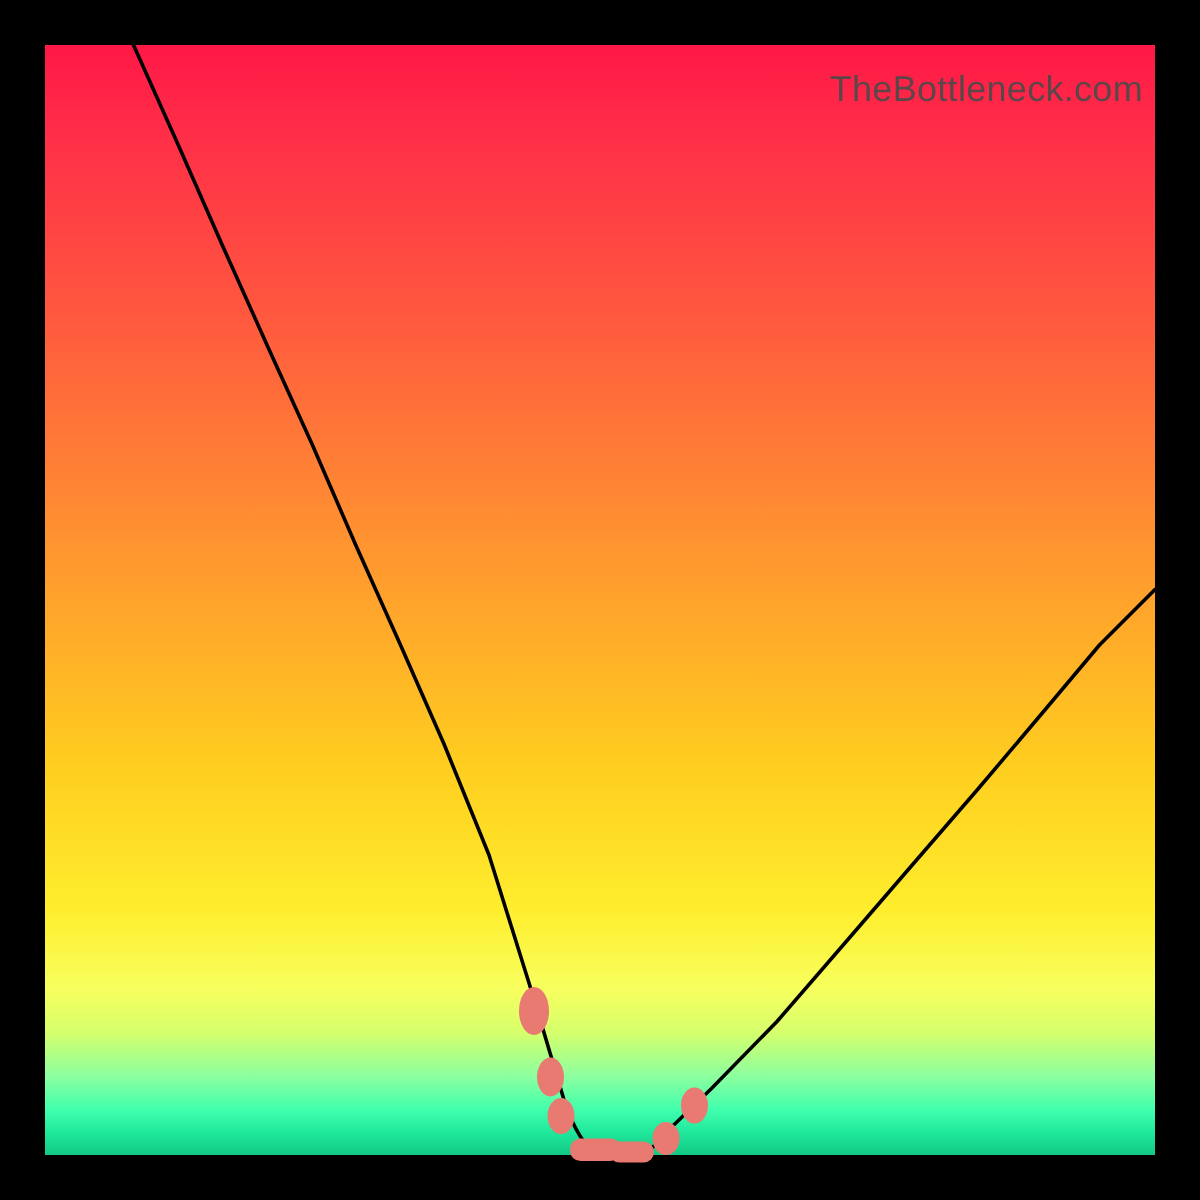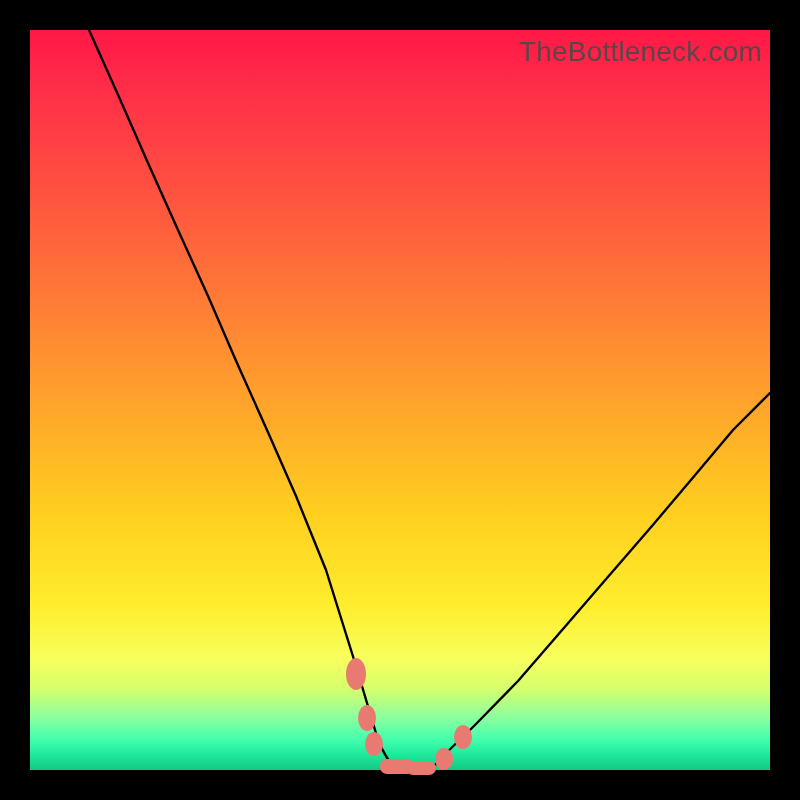--- a/index.html
+++ b/index.html
@@ -35,24 +35,24 @@
       #f7ff5e 85%,
       #d5ff6c 89%,
       #8affa0 93%,
       #3fffad 96%,
       #1fe79b 98%,
       #12c884 100%
     );
   }
   .watermark {
     position: absolute;
-    top: 6px;
+    top: 16px;
     right: 8px;
     color: #4a4a4a;
-    font-size: 28px;
+    font-size: 24px;
     font-weight: 500;
     letter-spacing: 0.2px;
     opacity: 0.9;
     user-select: none;
   }
   svg.curve {
     position: absolute;
     left: 0;
     top: 0;
     width: 740px;

